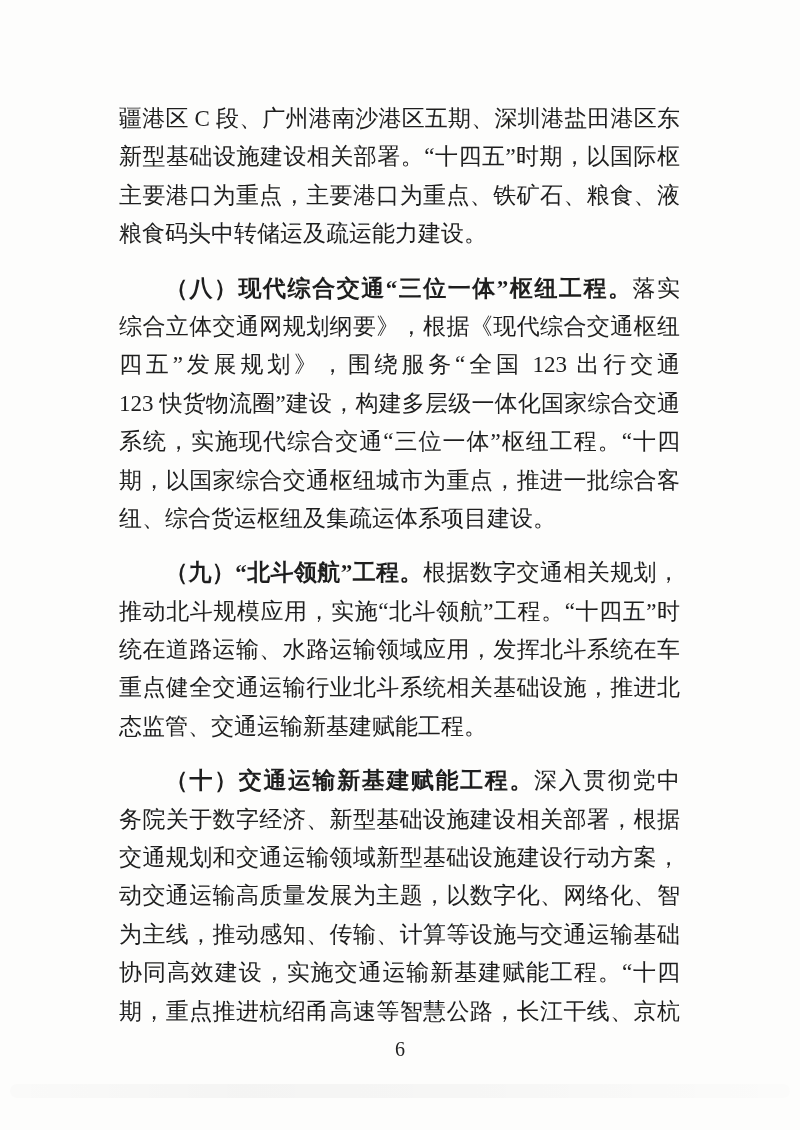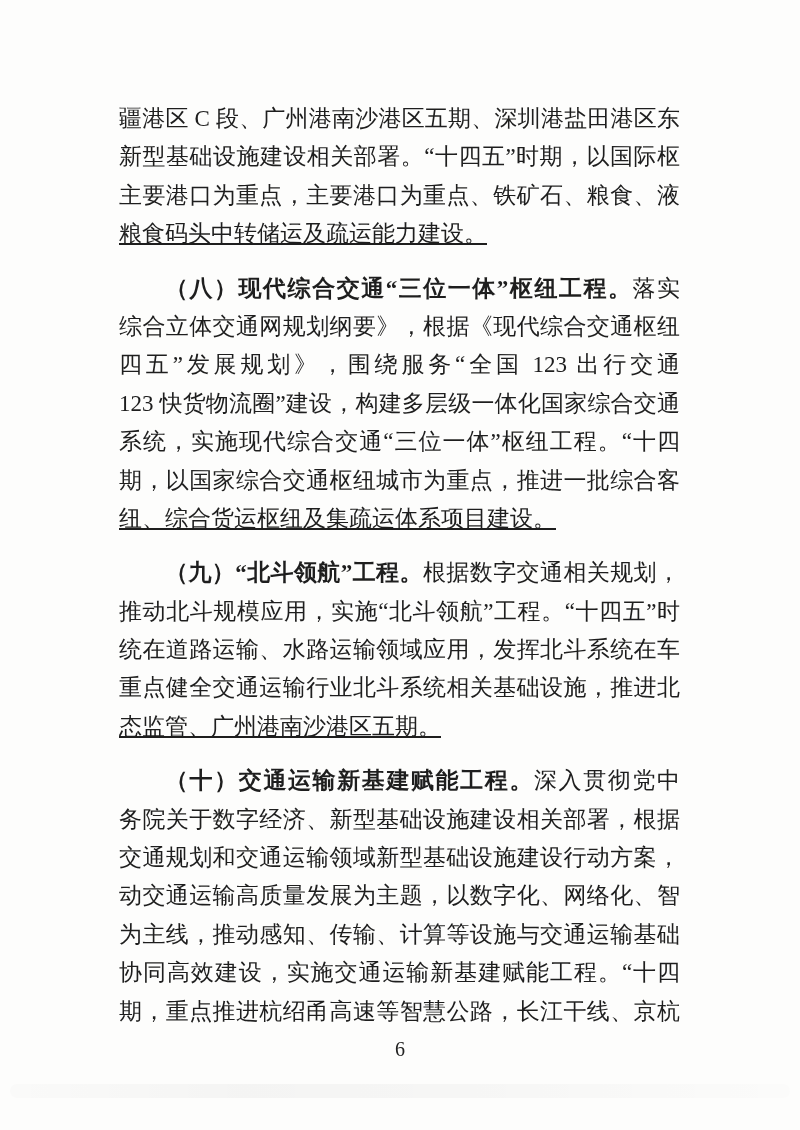--- a/index.html
+++ b/index.html
@@ -22,21 +22,21 @@
   }
   .para { margin: 0; padding: 0; }
   .line {
     font-size: 23px;
     height: 38.4px;
     line-height: 38.4px;
     text-align: justify;
     text-align-last: justify;
     overflow: hidden;
   }
-  .line.rag { text-align-last: left; text-decoration: underline; }   
+  .line.rag { text-align-last: left; }   
   .line.fi  { text-indent: 2em; }        
   .lead { font-weight: bold; margin-top: 10px; }
   .page-number {
     position: absolute;
     left: 0; top: 1038px; width: 100%;
     text-align: center;
     font-size: 20px;
     color: #222;
   }
   .scan-artifact {
@@ -72,21 +72,21 @@
       <div class="line">期，以国家综合交通枢纽城市为重点，推进一批综合客运枢</div>
       <div class="line rag">纽、综合货运枢纽及集疏运体系项目建设。</div>
     <p></p>
 
     <p class="para">
       </p>
       <div class="line fi"><span class="lead">（九）“北斗领航”工程。</span><span>根据数字交通相关规划，围绕</span></div>
       <div class="line">推动北斗规模应用，实施“北斗领航”工程。“十四五”时期，</div>
       <div class="line">统在道路运输、水路运输领域应用，发挥北斗系统在车船动</div>
       <div class="line">重点健全交通运输行业北斗系统相关基础设施，推进北斗系</div>
-      <div class="line rag">态监管、广州港南沙港区五期。</div>
+      <div class="line rag">态监管、交通运输新基建赋能工程。</div>
     <p></p>
 
     <p class="para">
       </p>
       <div class="line fi"><span class="lead">（十）交通运输新基建赋能工程。</span><span>深入贯彻党中央、国</span></div>
       <div class="line">务院关于数字经济、新型基础设施建设相关部署，根据数字</div>
       <div class="line">交通规划和交通运输领域新型基础设施建设行动方案，以推</div>
       <div class="line">动交通运输高质量发展为主题，以数字化、网络化、智能化</div>
       <div class="line">为主线，推动感知、传输、计算等设施与交通运输基础设施</div>
       <div class="line">协同高效建设，实施交通运输新基建赋能工程。“十四五”时</div>

